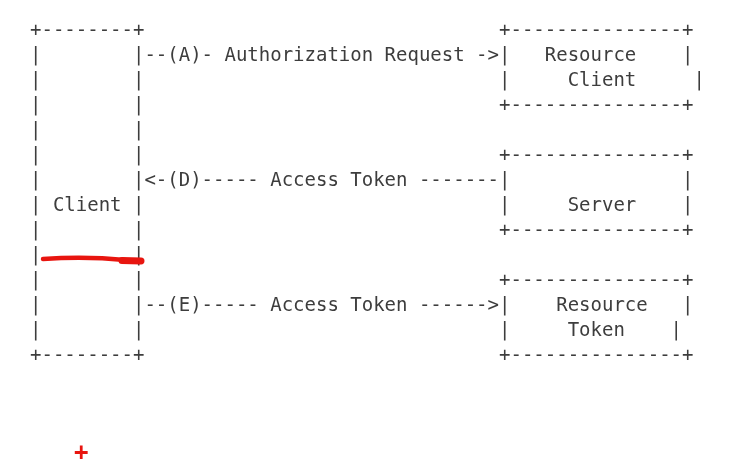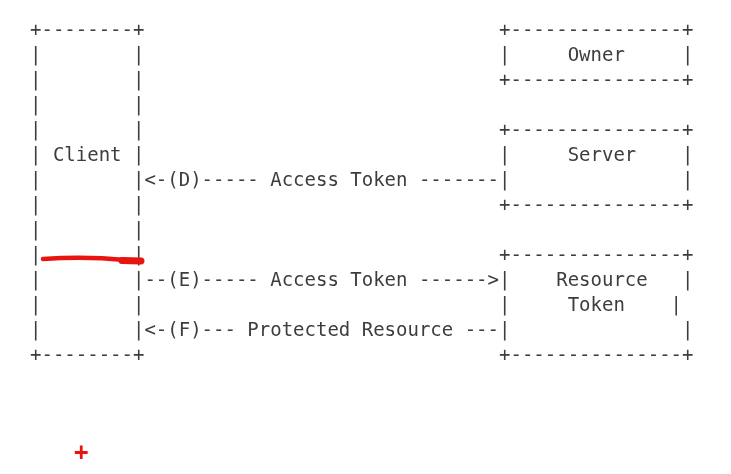--- a/index.html
+++ b/index.html
@@ -37,32 +37,32 @@
     color: #e8150f;
   }
 </style>
 </head>
 <body>
 
 <div class="stage">
 
   <div class="ascii">
     <div class="ln">+--------+                               +---------------+</div>
-    <div class="ln">|        |                               |     Owner     |</div>
+    <div class="ln">|        |--(A)- Authorization Request -&gt;|   Resource    |</div>
+    <div class="ln">|        |                               |     Client     |</div>
     <div class="ln">|        |                               +---------------+</div>
     <div class="ln">|        |</div>
     <div class="ln">|        |                               +---------------+</div>
+    <div class="ln">|        |&lt;-(D)----- Access Token -------|               |</div>
     <div class="ln">| Client |                               |     Server    |</div>
-    <div class="ln">|        |&lt;-(D)----- Access Token -------|               |</div>
     <div class="ln">|        |                               +---------------+</div>
     <div class="ln">|        |</div>
     <div class="ln">|        |                               +---------------+</div>
     <div class="ln">|        |--(E)----- Access Token ------&gt;|    Resource   |</div>
     <div class="ln">|        |                               |     Token    |</div>
-    <div class="ln">|        |&lt;-(F)--- Protected Resource ---|               |</div>
     <div class="ln">+--------+                               +---------------+</div>
   </div>
 
   <svg class="underline-svg" viewBox="0 0 110 16">
     <path d="M3 7 C 32 5, 60 5.5, 85 8" fill="none" stroke-width="4.4" stroke-linecap="round" stroke="#e8150f"></path>
     <path d="M82 8.6 L 101 9" fill="none" stroke-width="7" stroke-linecap="round" stroke="#e8150f"></path>
   </svg>
 
   <div class="red-plus">+</div>
 

